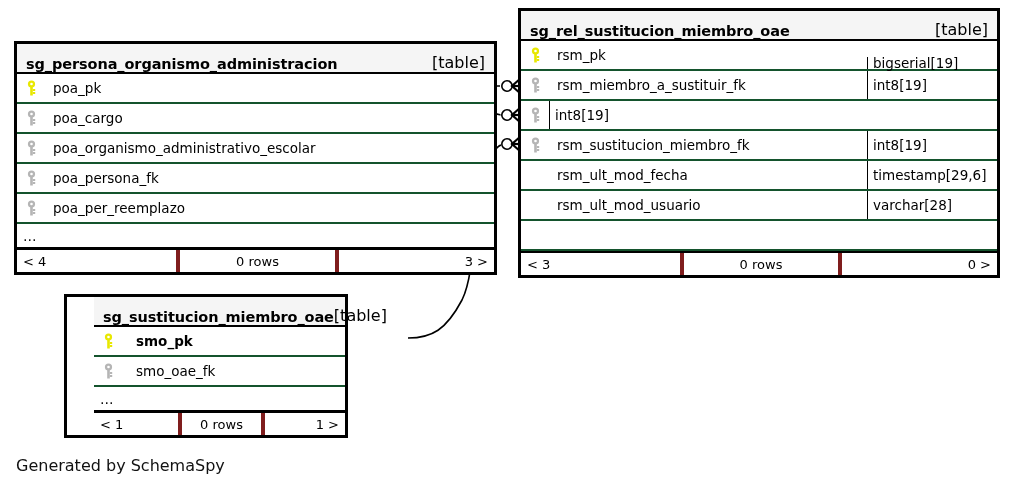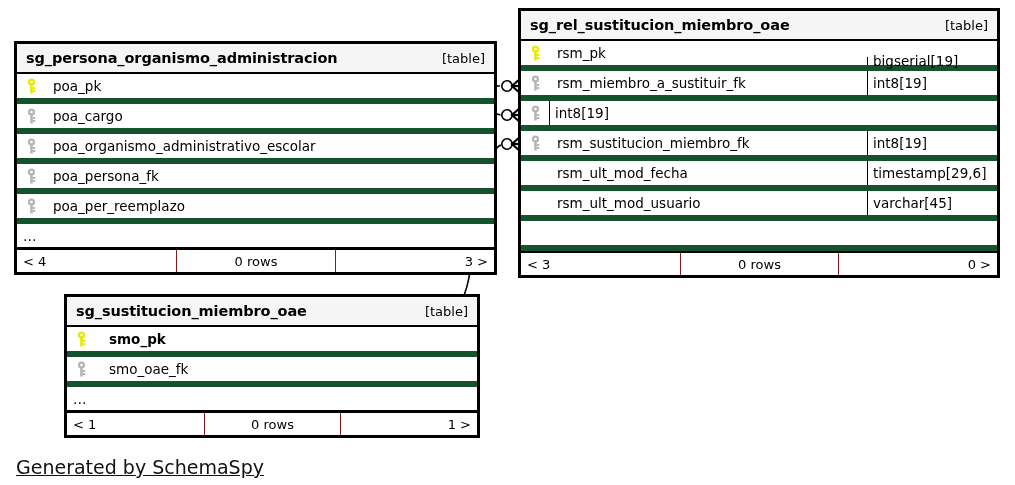--- a/index.html
+++ b/index.html
@@ -5,43 +5,43 @@
   html,body{margin:0;padding:0;background:#ffffff;}
   body{width:1015px;height:485px;position:relative;overflow:hidden;
        font-family:"DejaVu Sans","Liberation Sans",sans-serif;}
 
   .canvas{position:absolute;inset:0;}
 
   svg.wires{position:absolute;left:0;top:0;width:1015px;height:485px;overflow:visible;}
 
   .etable{position:absolute;box-sizing:border-box;border:3px solid #000;background:#fff;}
 
-  .thead{box-sizing:border-box;display:flex;align-items:center;justify-content:space-between;
+  .thead{box-sizing:border-box;display:flex;align-items:flex-end;justify-content:space-between;
          background:#f5f5f5;border-bottom:2px solid #000;padding:0 9px;height:30px;}
   .tname{font-weight:bold;font-size:14.5px;color:#000;white-space:nowrap;letter-spacing:-0.1px;}
-  .ttag{font-size:13px;color:#000;white-space:nowrap;}
-
-  .trow{box-sizing:border-box;display:flex;align-items:stretch;border-bottom:6px solid #14532d;height:30px;}
+  .ttag{font-size:16px;color:#000;white-space:nowrap;}
+
+  .trow{box-sizing:border-box;display:flex;align-items:stretch;border-bottom:2px solid #14532d;height:30px;}
   .trow:last-of-type{border-bottom:none;}
   .colname{box-sizing:border-box;display:flex;align-items:center;flex:1 1 auto;padding-left:8px;min-width:0;}
   .coltype{box-sizing:border-box;display:flex;align-items:center;border-left:1px solid #000;
            padding-left:5px;font-size:13.5px;color:#000;white-space:nowrap;}
   .cname{font-size:13.5px;color:#000;white-space:nowrap;}
   .keyslot{width:28px;flex:0 0 28px;display:flex;align-items:center;justify-content:center;}
   .ellipsis{box-sizing:border-box;display:flex;align-items:center;padding-left:6px;height:24px;
             border-bottom:1px solid #000;font-size:13.5px;color:#000;letter-spacing:1px;}
 
   .tfoot{box-sizing:border-box;display:flex;height:24px;border-top:2px solid #000;}
   .fcell{box-sizing:border-box;flex:1 1 33.333%;display:flex;align-items:center;font-size:13px;color:#000;
-         border-left:1px solid #7f1d1d;padding:0 6px;}
+         border-left:4px solid #7f1d1d;padding:0 6px;}
   .fcell:first-child{border-left:none;justify-content:flex-start;}
   .fcell:nth-child(2){justify-content:center;}
   .fcell:last-child{justify-content:flex-end;}
 
-  .credit{position:absolute;font-size:19px;color:#111;white-space:nowrap;text-decoration:underline;}
+  .credit{position:absolute;font-size:16px;color:#111;white-space:nowrap;}
 </style>
 </head>
 <body>
 
 <div class="canvas">
 
   <svg class="wires" viewBox="0 0 1015 485" xmlns="http://www.w3.org/2000/svg">
 
     <g>
       <path d="M456,86 L500,86" fill="none" stroke="#000" stroke-width="1.6"></path>
@@ -228,35 +228,35 @@
         <span class="cname">rsm_ult_mod_fecha</span>
       </span>
       <span class="coltype" style="flex:0 0 130px;">timestamp[29,6]</span>
     </div>
 
     <div class="trow">
       <span class="keyslot"></span>
       <span class="colname">
         <span class="cname">rsm_ult_mod_usuario</span>
       </span>
-      <span class="coltype" style="flex:0 0 130px;">varchar[45]</span>
+      <span class="coltype" style="flex:0 0 130px;">varchar[28]</span>
     </div>
 
     <div class="trow">
       <span class="keyslot"></span>
     </div>
 
     <div class="tfoot">
       <span class="fcell">&lt; 3</span>
       <span class="fcell">0 rows</span>
       <span class="fcell">0 &gt;</span>
     </div>
   </div>
 
-  <div class="etable" style="left:64px;top:294px;width:416px;">
+  <div class="etable" style="left:64px;top:294px;width:284px;padding-left:27px;">
     <div class="thead">
       <span class="tname">sg_sustitucion_miembro_oae</span>
       <span class="ttag">[table]</span>
     </div>
 
     <div class="trow">
       <span class="keyslot">
         <svg width="11" height="17" viewBox="0 0 11 17">
             <circle cx="5.5" cy="4" r="3.6" fill="#e8e800"></circle>
             <circle cx="5.5" cy="4" r="1.3" fill="#ffffff"></circle>

